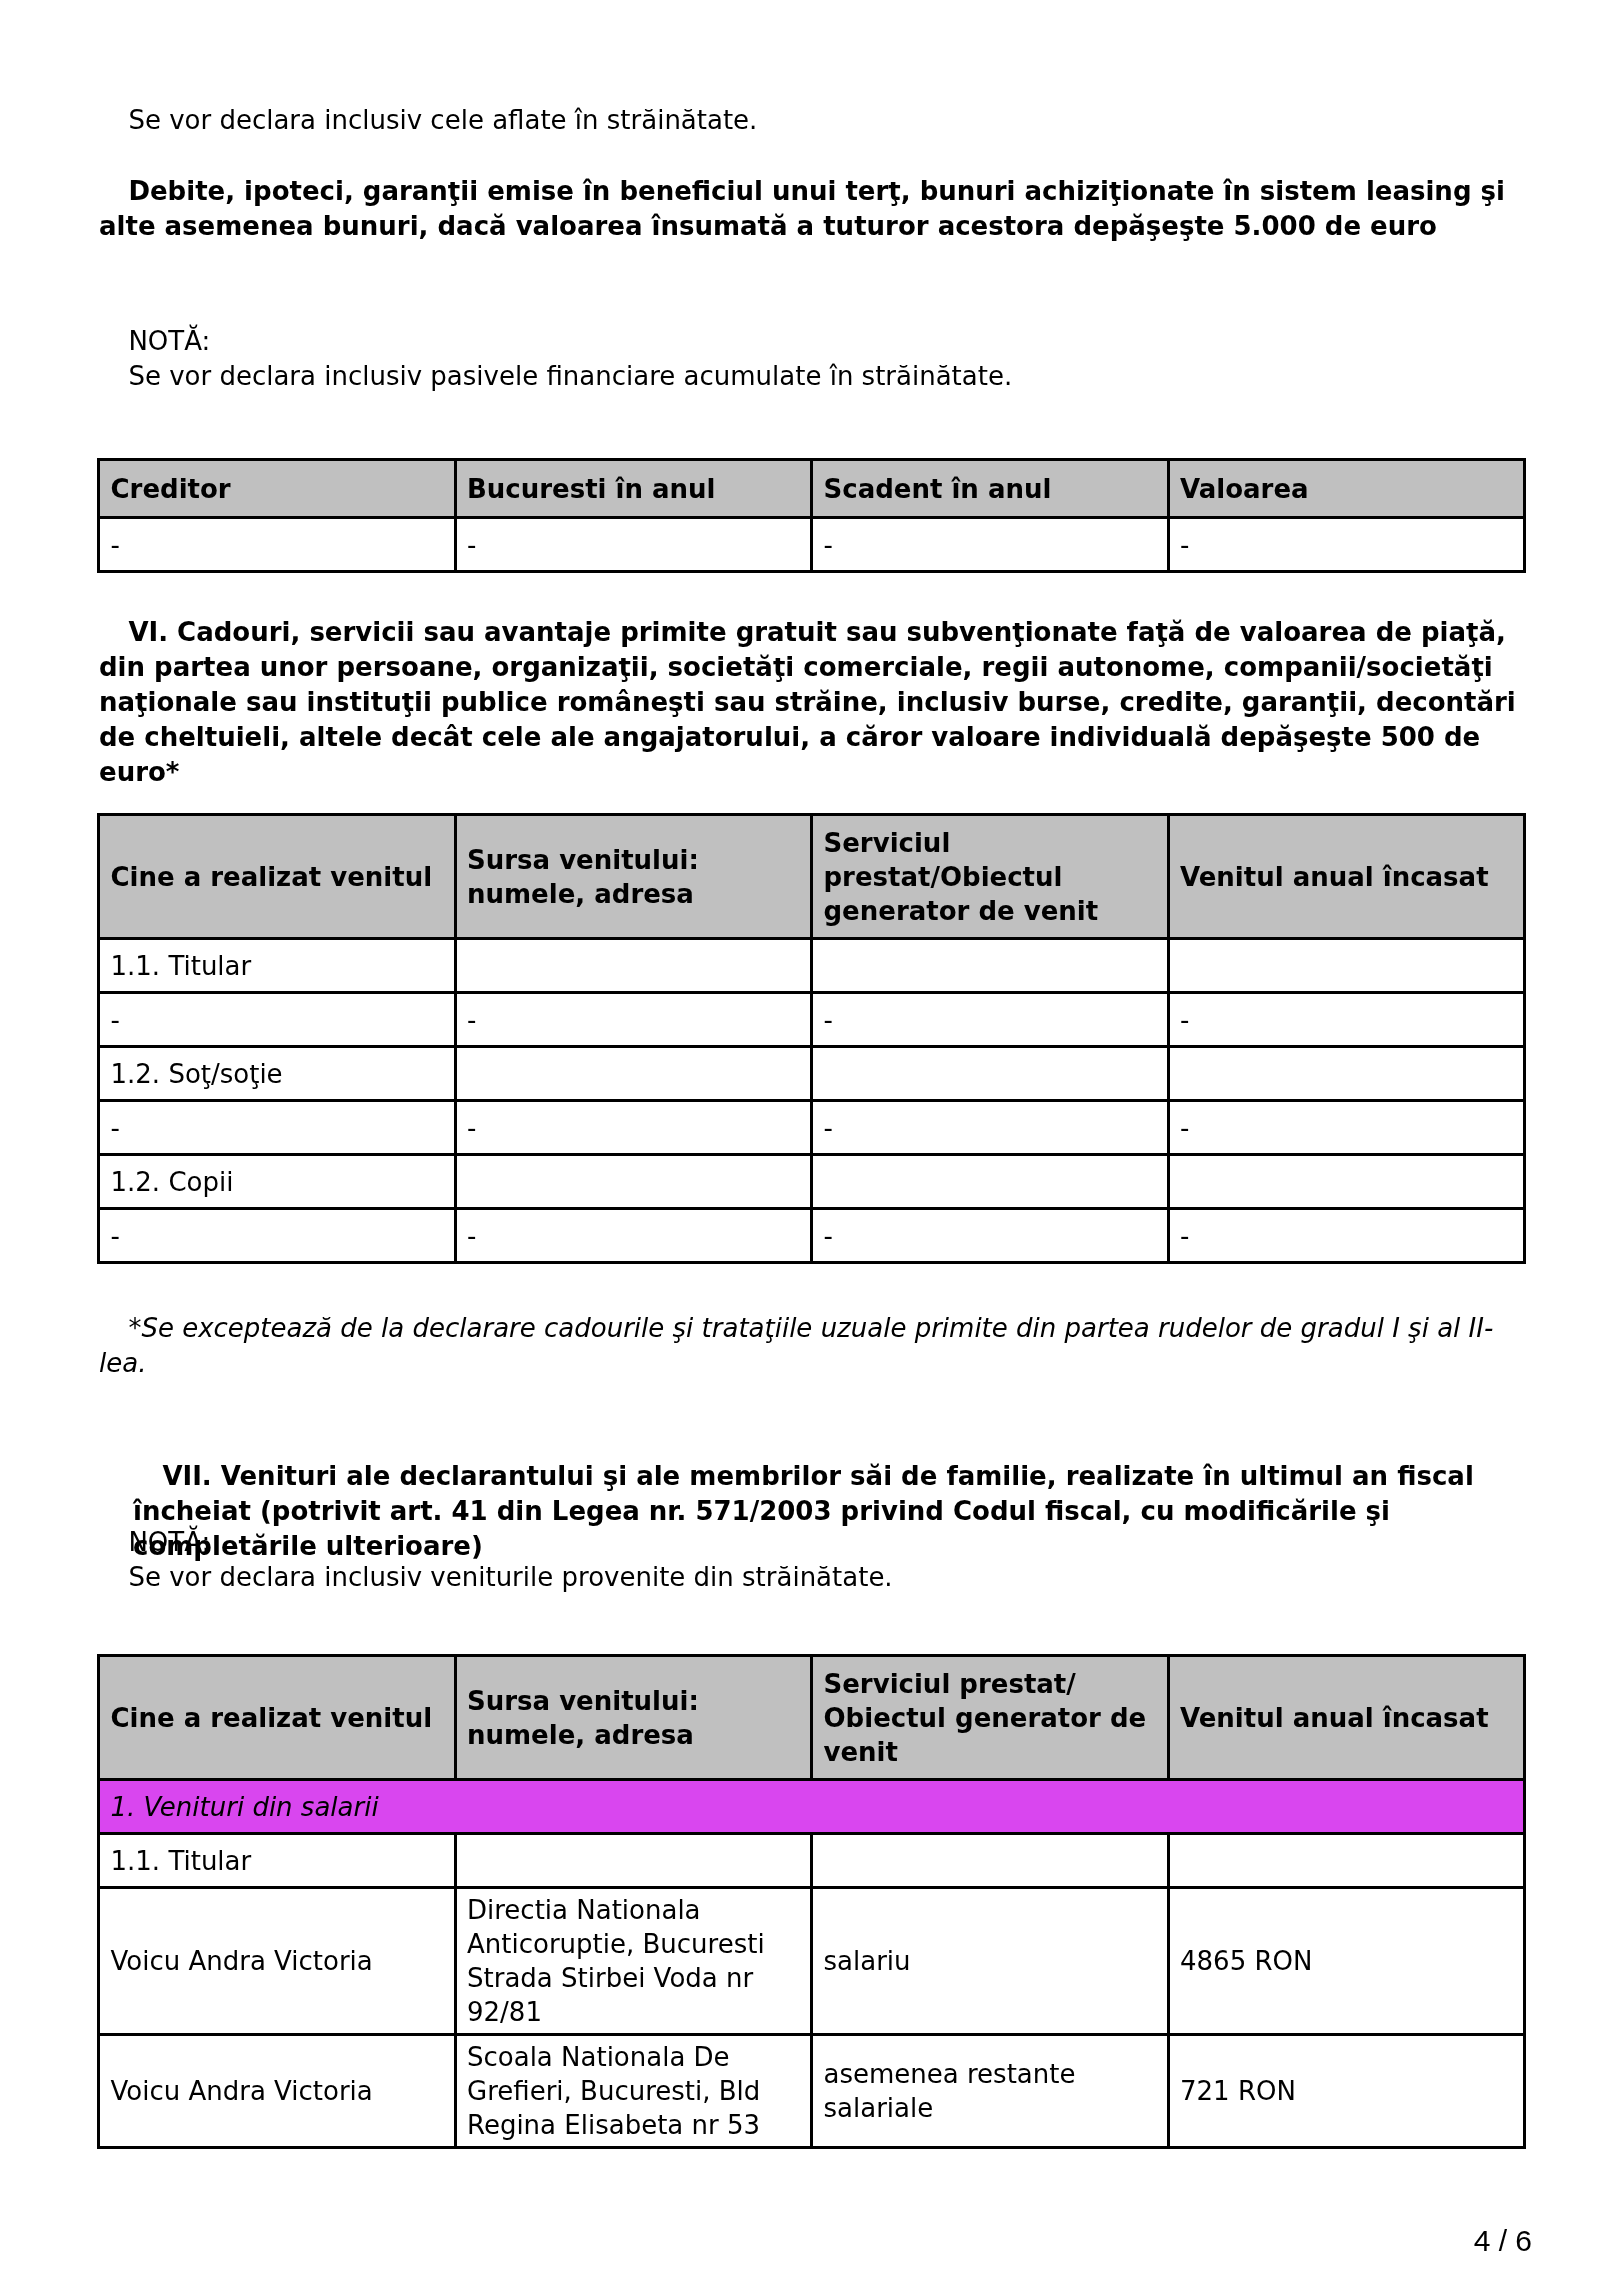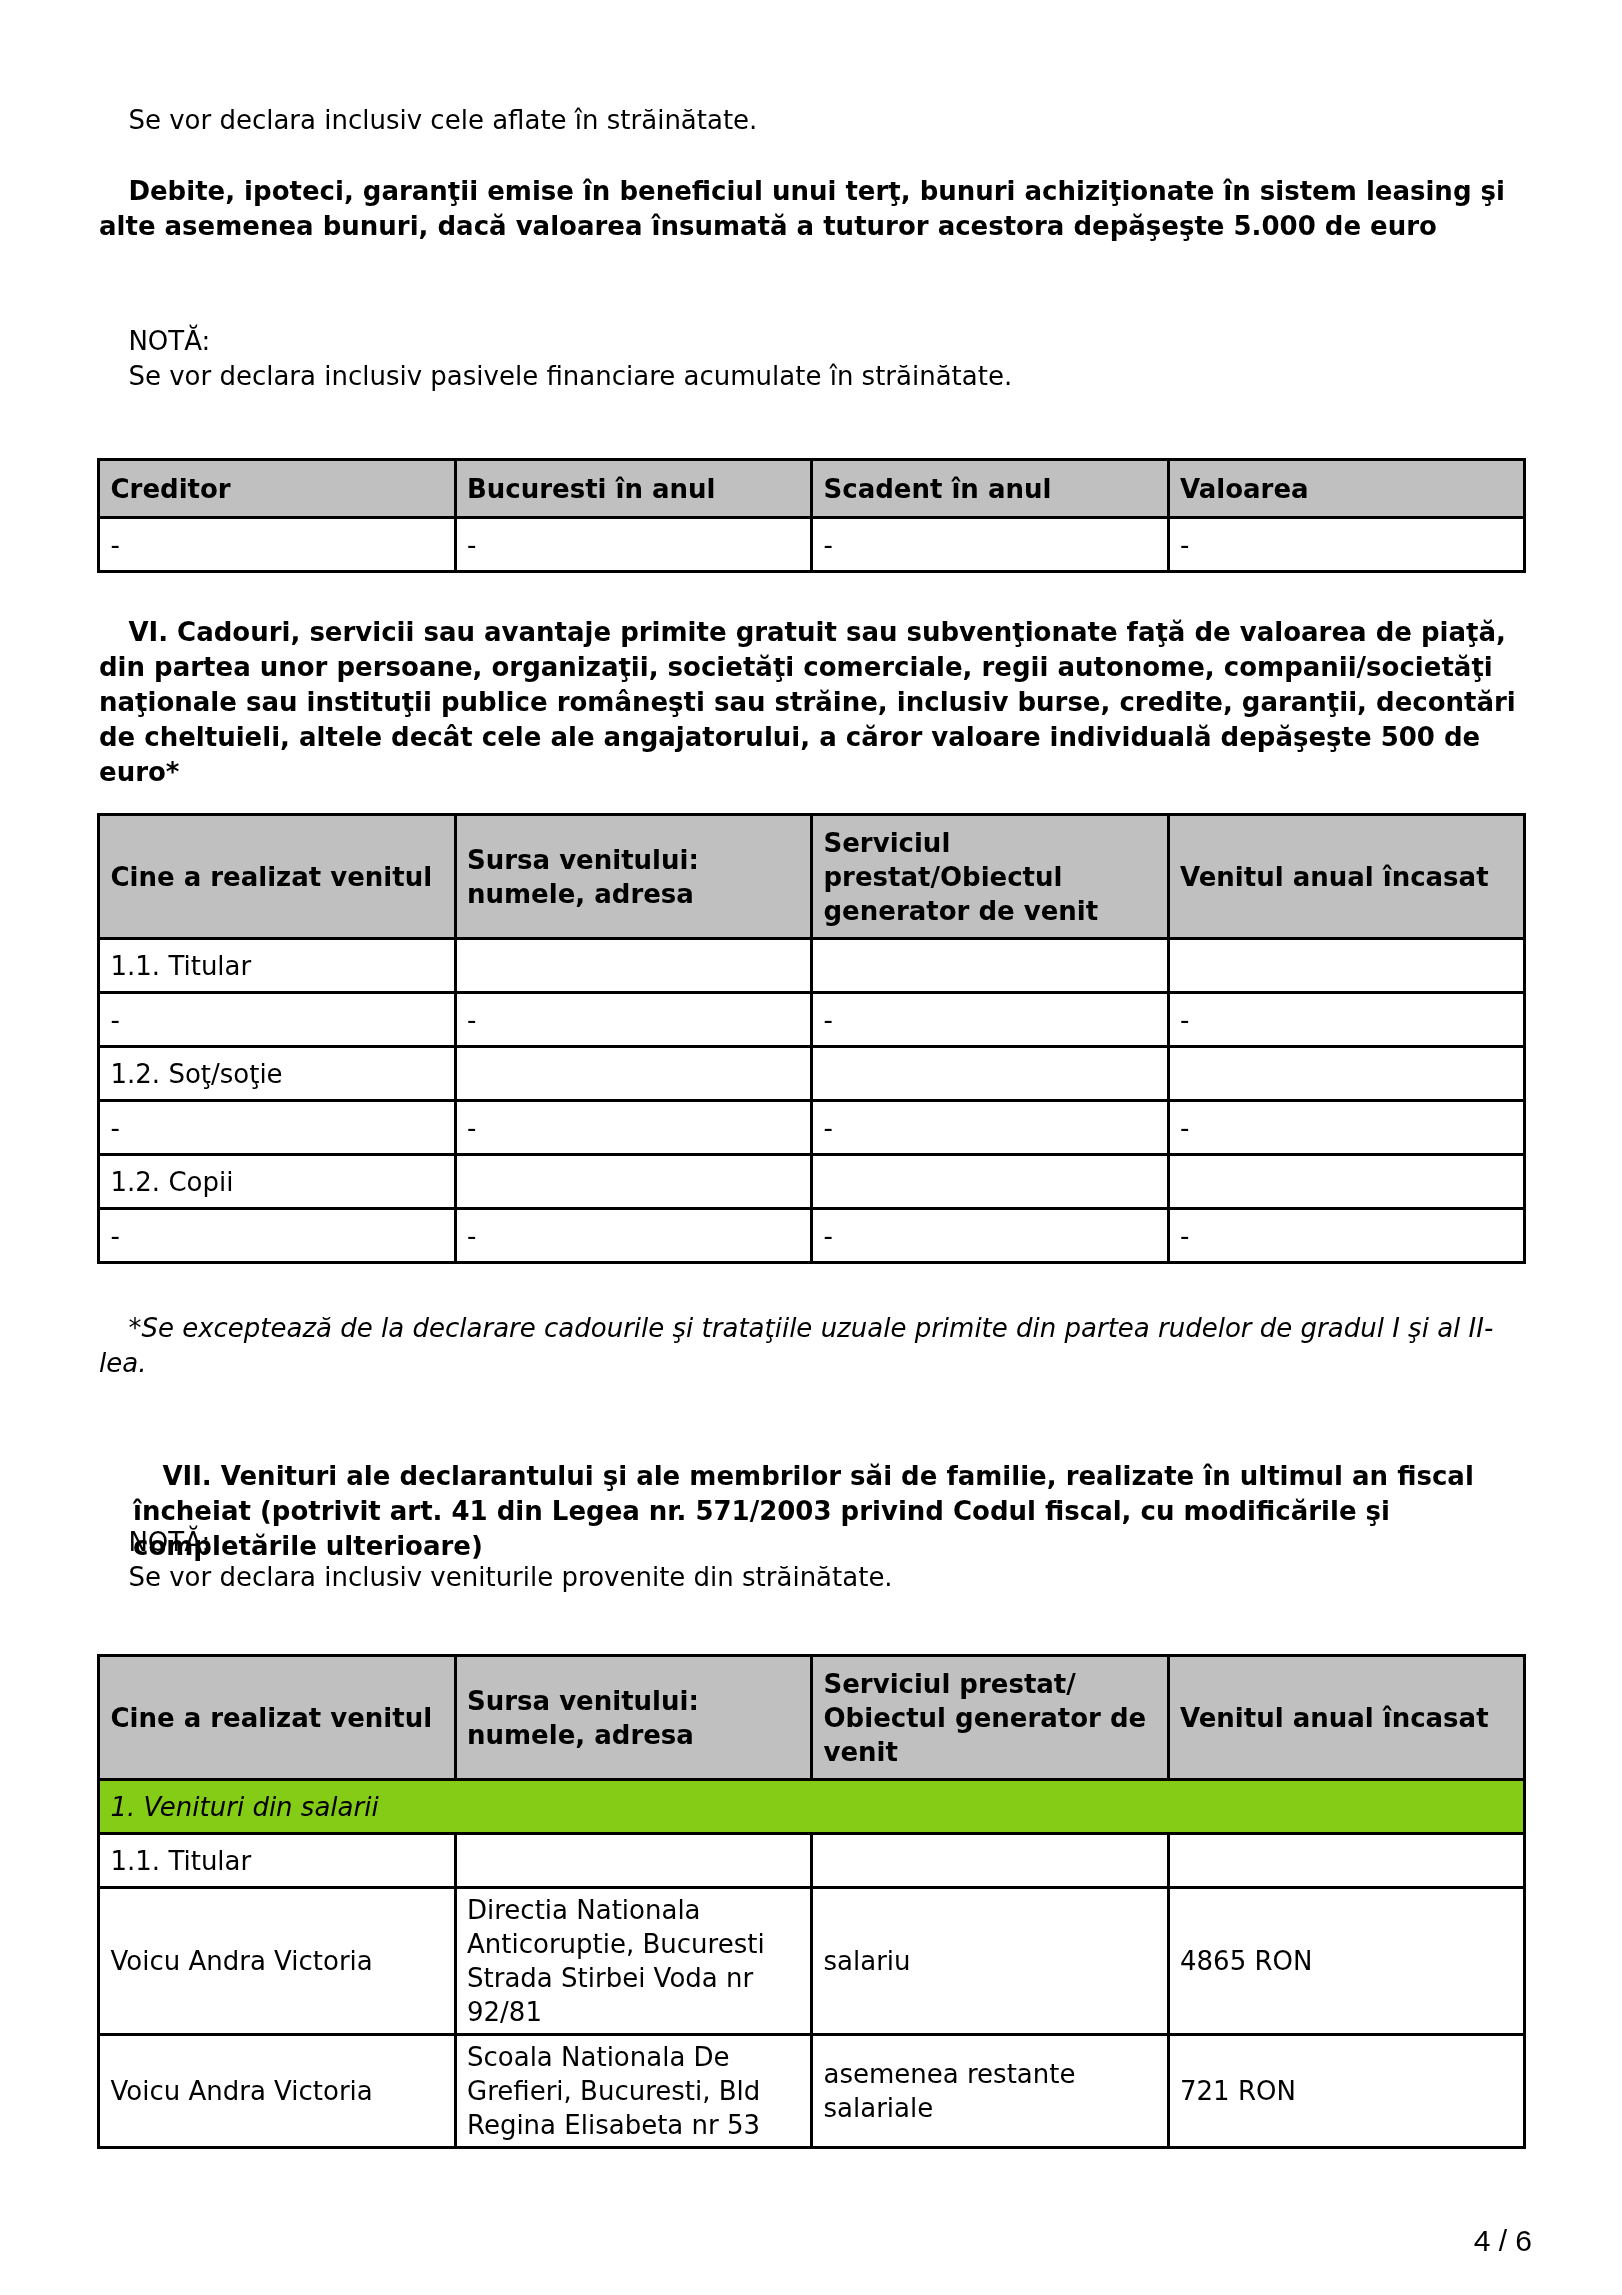--- a/index.html
+++ b/index.html
@@ -8,21 +8,21 @@
   .blk { position: absolute; left: 99px; width: 1427px; font-size: 26px; line-height: 35px; }
   .p { margin: 0; }
   .ind { text-indent: 29.4px; }
   .b { font-weight: bold; }
   .i { font-style: italic; }
   table.t { position: absolute; left: 97px; width: 1429px; border-collapse: collapse;
             table-layout: fixed; font-size: 26px; line-height: 34px; }
   table.t td, table.t th { border: 3.3px solid #000; padding: 2.6px 10.5px; vertical-align: middle; }
   table.t th { background: #c0c0c0; font-weight: bold; text-align: left; }
   table.t td { background: #fff; text-align: left; }
-  table.t tr.cat td { background: #84cc16; font-style: italic; }
+  table.t tr.cat td { background: #d946ef; font-style: italic; }
   .pagenum { position: absolute; right: 90px; top: 2224px; font-family: "Liberation Sans", sans-serif;
              font-size: 30px; }
 </style>
 </head>
 <body>
 
 <div class="blk" style="top:103px;">
   <p class="p ind">Se vor declara inclusiv cele aflate în străinătate.</p>
 </div>
 

